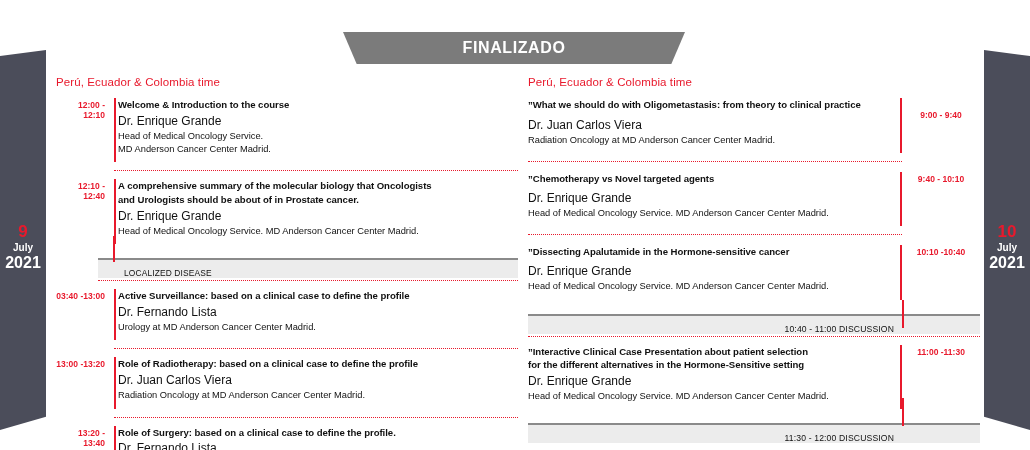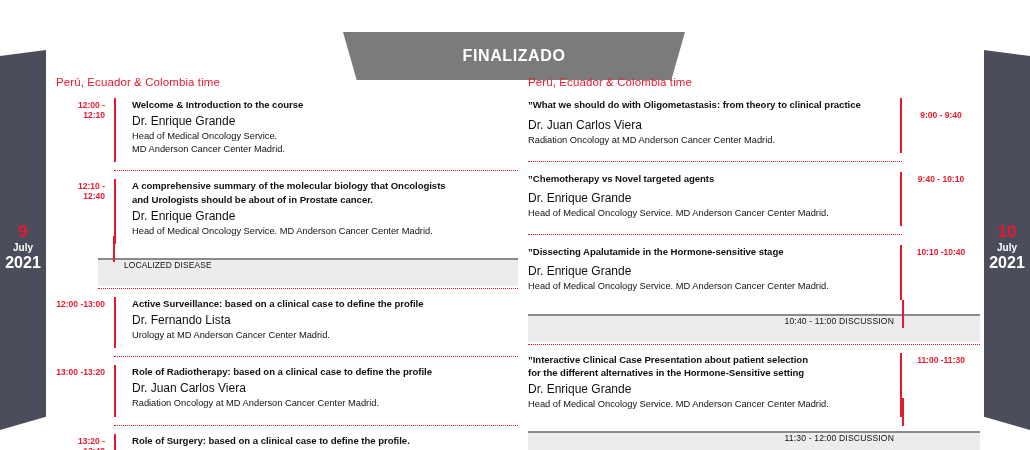--- a/index.html
+++ b/index.html
@@ -51,21 +51,21 @@
   .side-tab .year {
     display: block;
     font-size: 16px;
     font-weight: bold;
   }
 
   
   #banner {
     position: absolute;
     left: 343px; top: 32px;
-    width: 342px; height: 48px;
+    width: 342px; height: 32px;
     background: #7b7b7b;
     clip-path: polygon(0 0, 100% 0, 96% 100%, 4% 100%);
     color: #ffffff;
     font-size: 16px;
     font-weight: bold;
     letter-spacing: 0.6px;
     display: flex;
     align-items: center;
     justify-content: center;
   }
@@ -108,21 +108,21 @@
     padding-top: 2px;
     text-align: right;
     padding-right: 9px;
   }
   .lrow .lrail {
     flex: 0 0 2px;
     background: #e8192c;
   }
   .lrow .lbody {
     flex: 1 1 auto;
-    padding-left: 16px;
+    padding-left: 2px;
     padding-bottom: 6px;
   }
   .dotsep {
     border-top: 1px dotted #e8192c;
     height: 0;
     margin: 0 0 0 58px;
   }
 
   
   .rrow {
@@ -171,23 +171,23 @@
   .affil {
     font-size: 9.3px;
     color: #111111;
     line-height: 1.42;
   }
 
   
   .band {
     position: relative;
     background: #ececec;
-    height: 28px;
+    height: 20px;
     display: flex;
-    align-items: flex-start;
+    align-items: flex-end;
     border-top: 2px solid #8a8a8a;
     margin-bottom: 2px;
   }
   .band.left-band  { margin: 6px 0 2px 42px; padding-left: 26px; justify-content: flex-start; }
   .band.right-band { margin: 6px 0 2px 0px;  padding-right: 86px; justify-content: flex-end; }
   .band-label {
     font-size: 8.6px;
     color: #111111;
     letter-spacing: 0.15px;
   }
@@ -250,21 +250,21 @@
         <div class="affil">Head of Medical Oncology Service. MD Anderson Cancer Center Madrid.</div>
       </div>
     </div>
 
     <div class="band left-band">
       <span class="band-label">LOCALIZED DISEASE</span>
     </div>
     <div class="dotsep" style="margin-left:42px;"></div>
 
     <div class="lrow" style="padding-top:8px;">
-      <div class="ltime">12:00 -13:00</div>
+      <div class="ltime">03:40 -13:00</div>
       <div class="lrail"></div>
       <div class="lbody">
         <div class="title">Active Surveillance: based on a clinical case to define the profile</div>
         <div class="speaker">Dr. Fernando Lista</div>
         <div class="affil">Urology at MD Anderson Cancer Center Madrid.</div>
       </div>
     </div>
     <div class="dotsep"></div>
 
     <div class="lrow" style="padding-top:8px;">
@@ -311,21 +311,21 @@
         <div class="speaker" style="margin-top:4px;">Dr. Enrique Grande</div>
         <div class="affil">Head of Medical Oncology Service. MD Anderson Cancer Center Madrid.</div>
       </div>
       <div class="rrail"></div>
       <div class="rtime">9:40 - 10:10</div>
     </div>
     <div class="dotsep-r"></div>
 
     <div class="rrow" style="padding-top:10px;">
       <div class="rbody">
-        <div class="title">”Dissecting Apalutamide in the Hormone-sensitive stage</div>
+        <div class="title">”Dissecting Apalutamide in the Hormone-sensitive cancer</div>
         <div class="speaker" style="margin-top:4px;">Dr. Enrique Grande</div>
         <div class="affil">Head of Medical Oncology Service. MD Anderson Cancer Center Madrid.</div>
       </div>
       <div class="rrail"></div>
       <div class="rtime">10:10 -10:40</div>
     </div>
 
     <div class="band right-band">
       <span class="band-label">10:40  - 11:00  DISCUSSION</span>
     </div>

